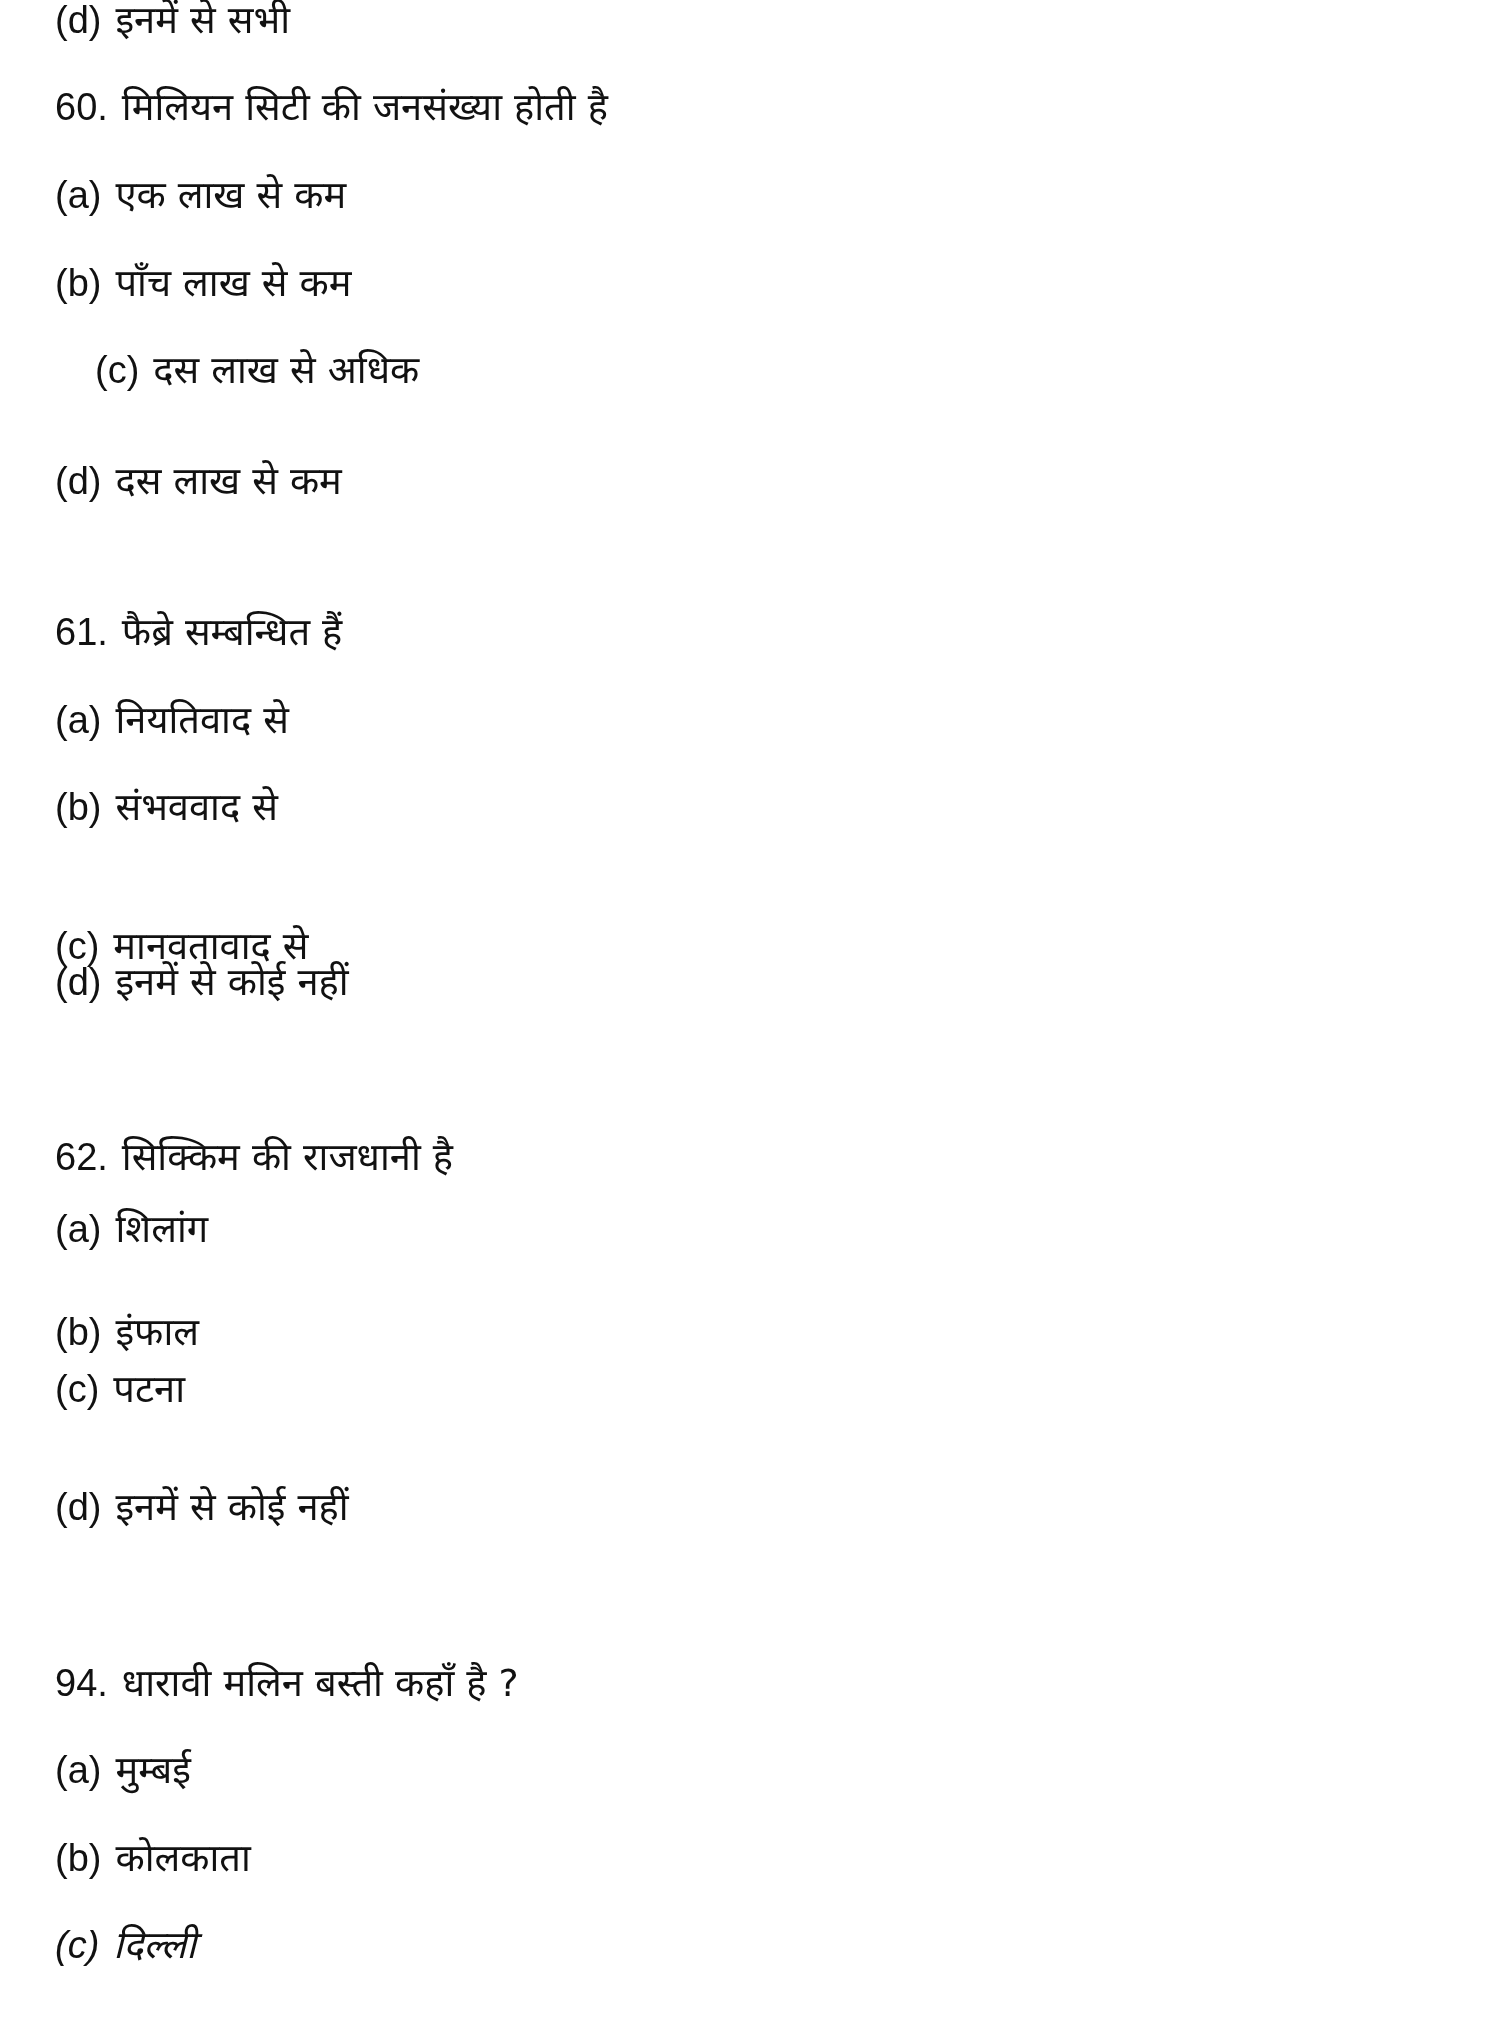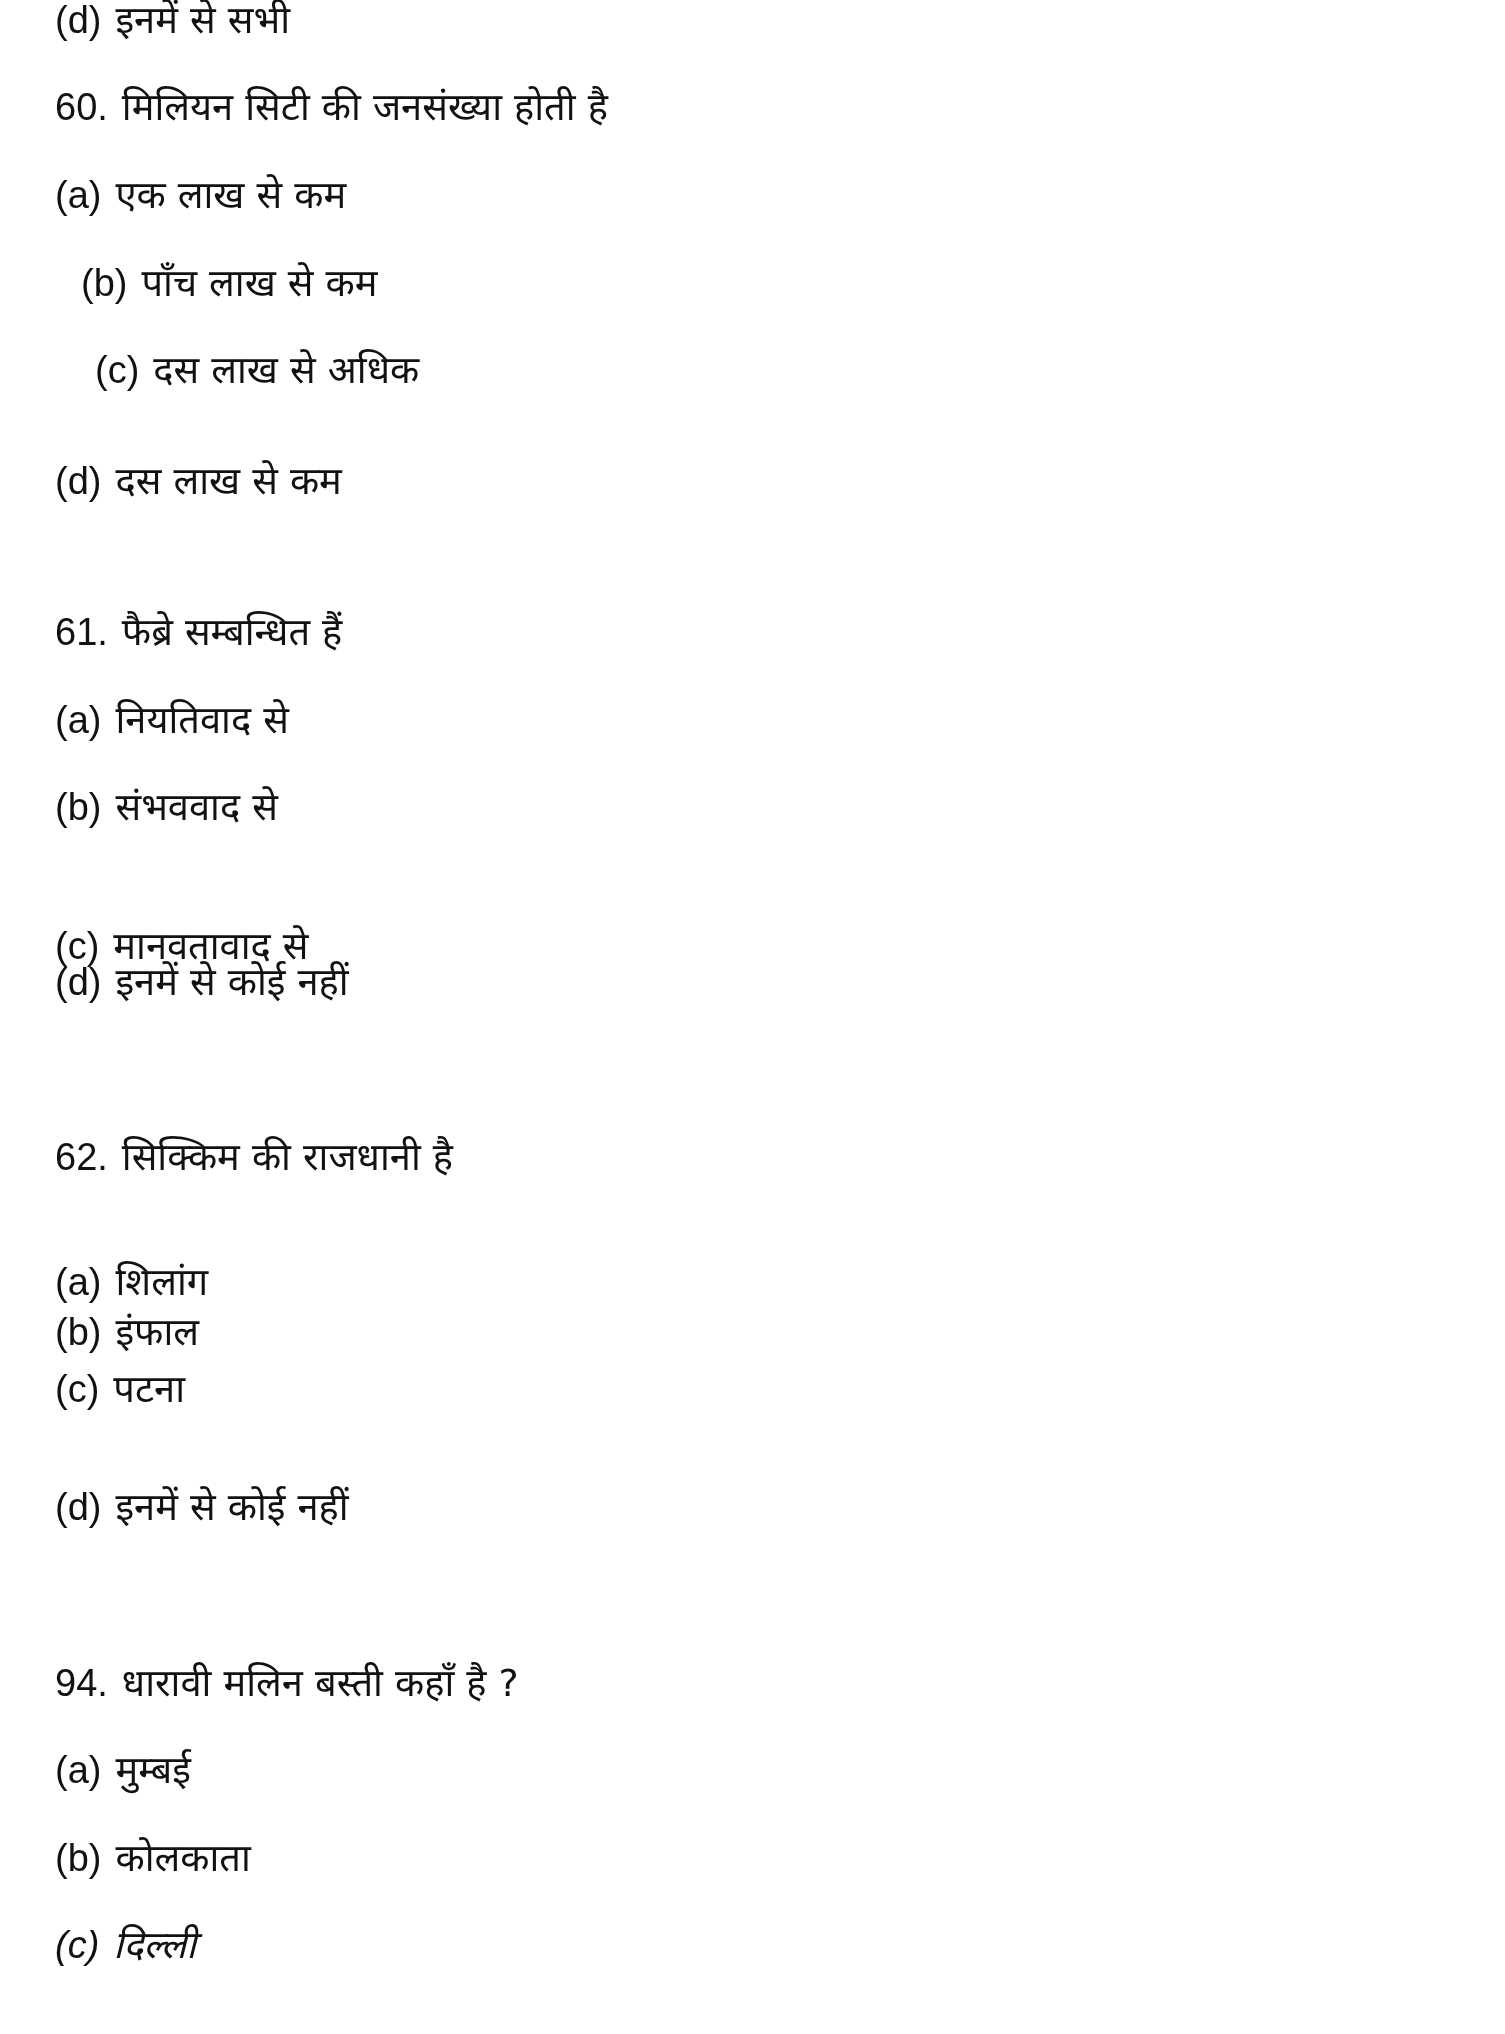--- a/index.html
+++ b/index.html
@@ -38,21 +38,21 @@
 <div class="line" style="top:-5px;">
   <span class="label">(d)</span><span>इनमें से सभी</span>
 </div>
 
 <div class="line" style="top:82px;">
   <span class="qnum">60.</span><span>मिलियन सिटी की जनसंख्या होती है</span>
 </div>
 <div class="line" style="top:170px;">
   <span class="label">(a)</span><span>एक लाख से कम</span>
 </div>
-<div class="line" style="top:258px;margin-left:26px;">
+<div class="line" style="top:258px;">
   <span class="label">(b)</span><span>पाँच लाख से कम</span>
 </div>
 <div class="line" style="top:345px;margin-left:40px;">
   <span class="label">(c)</span><span>दस लाख से अधिक</span>
 </div>
 <div class="line" style="top:456px;">
   <span class="label">(d)</span><span>दस लाख से कम</span>
 </div>
 
 <div class="line" style="top:607px;">
@@ -67,21 +67,21 @@
 <div class="line" style="top:921px;">
   <span class="label">(c)</span><span>मानवतावाद से</span>
 </div>
 <div class="line" style="top:957px;">
   <span class="label">(d)</span><span>इनमें से कोई नहीं</span>
 </div>
 
 <div class="line" style="top:1132px;">
   <span class="qnum">62.</span><span>सिक्किम की राजधानी है</span>
 </div>
-<div class="line" style="top:1257px;">
+<div class="line" style="top:1204px;">
   <span class="label">(a)</span><span>शिलांग</span>
 </div>
 <div class="line" style="top:1307px;">
   <span class="label">(b)</span><span>इंफाल</span>
 </div>
 <div class="line" style="top:1364px;text-align:center;">
   <span class="label">(c)</span><span>पटना</span>
 </div>
 <div class="line" style="top:1482px;">
   <span class="label">(d)</span><span>इनमें से कोई नहीं</span>

